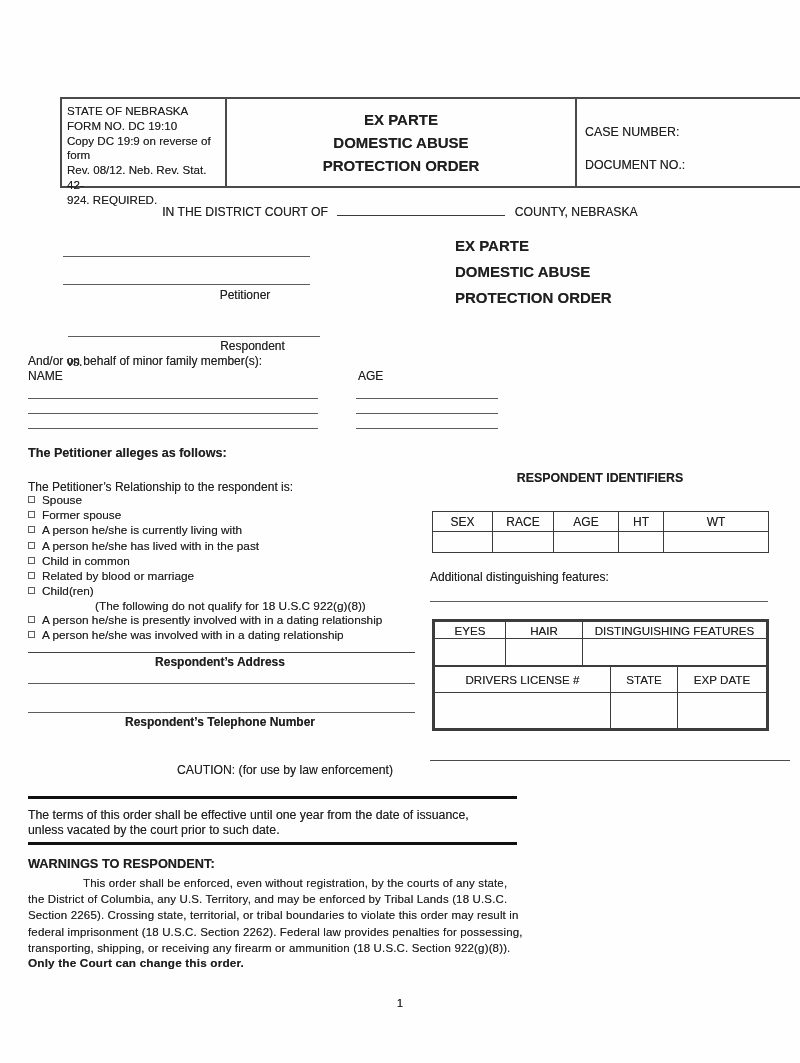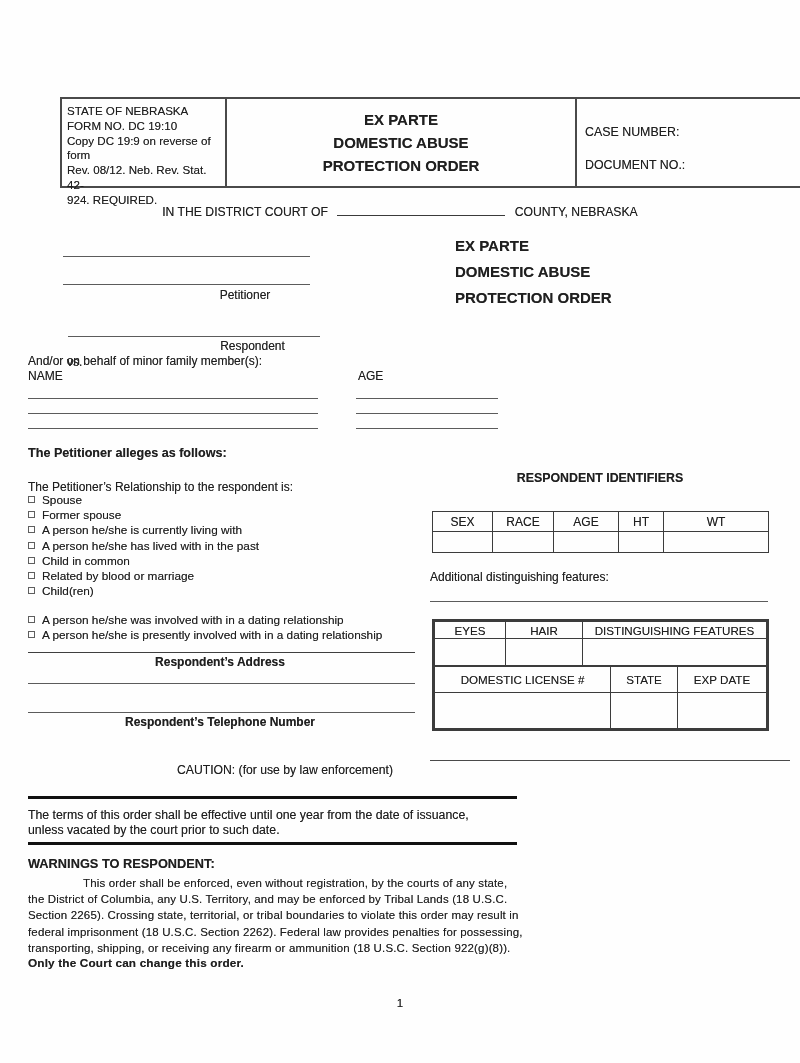--- a/index.html
+++ b/index.html
@@ -105,23 +105,24 @@
 
   <div class="optlist" style="top:493px;">
     <div class="optrow"><span class="cb-sm"></span><span>Spouse</span></div>
     <div class="optrow"><span class="cb-sm"></span><span>Former spouse</span></div>
     <div class="optrow"><span class="cb-sm"></span><span>A person he/she is currently living with</span></div>
     <div class="optrow"><span class="cb-sm"></span><span>A person he/she has lived with in the past</span></div>
     <div class="optrow"><span class="cb-sm"></span><span>Child in common</span></div>
     <div class="optrow"><span class="cb-sm"></span><span>Related by blood or marriage</span></div>
     <div class="optrow"><span class="cb-sm"></span><span>Child(ren)</span></div>
   </div>
+  <div class="abs" style="left:95px;top:599px;font-size:11.8px;">(The following do not qualify for 18 U.S.C 922(g)(8))</div>
   <div class="optlist" style="top:613px;">
+    <div class="optrow"><span class="cb-sm"></span><span>A person he/she is presently involved with in a dating relationship</span></div>
     <div class="optrow"><span class="cb-sm"></span><span>A person he/she was involved with in a dating relationship</span></div>
-    <div class="optrow"><span class="cb-sm"></span><span>A person he/she is presently involved with in a dating relationship</span></div>
   </div>
 
   <div class="hline" style="left:28px;top:652px;width:387px;border-top-color:#3f3f3f;"></div>
   <div class="abs ctr b" style="left:100px;top:655px;width:240px;font-size:12px;">Respondent’s Address</div>
   <div class="hline" style="left:28px;top:683px;width:387px;"></div>
   <div class="hline" style="left:28px;top:712px;width:387px;"></div>
   <div class="abs ctr b" style="left:90px;top:715px;width:260px;font-size:12px;">Respondent’s Telephone Number</div>
 
   <div class="abs ctr b" style="left:470px;top:471px;width:260px;font-size:12.4px;">RESPONDENT IDENTIFIERS</div>
 
@@ -175,21 +176,21 @@
     </tbody>
       </table>
     <table>
       <colgroup>
           <col style="width:176px">
           <col style="width:67px">
           <col>
         </colgroup>
       <tbody>
           <tr style="height:26px;">
-        <td>DOMESTIC LICENSE #</td>
+        <td>DRIVERS LICENSE #</td>
         <td>STATE</td>
         <td>EXP DATE</td>
       </tr>
       <tr style="height:36px;">
         <td></td>
         <td></td>
         <td></td>
       </tr>
     </tbody>
       </table>

